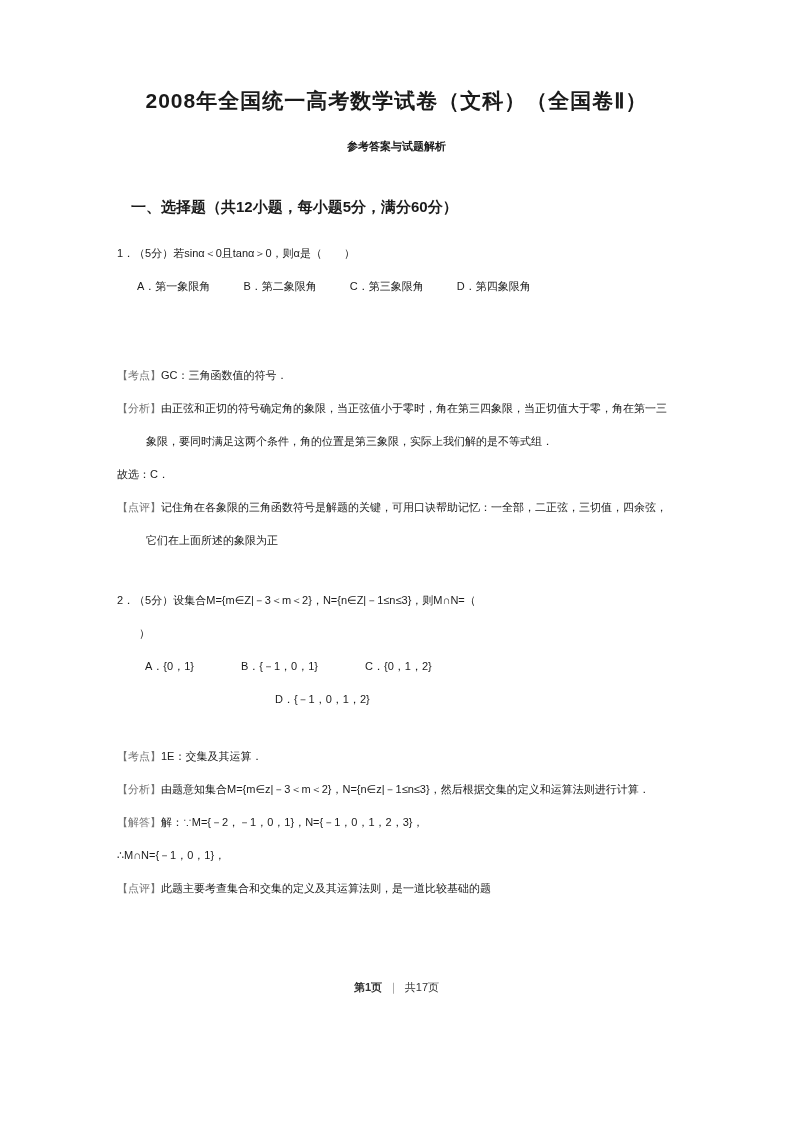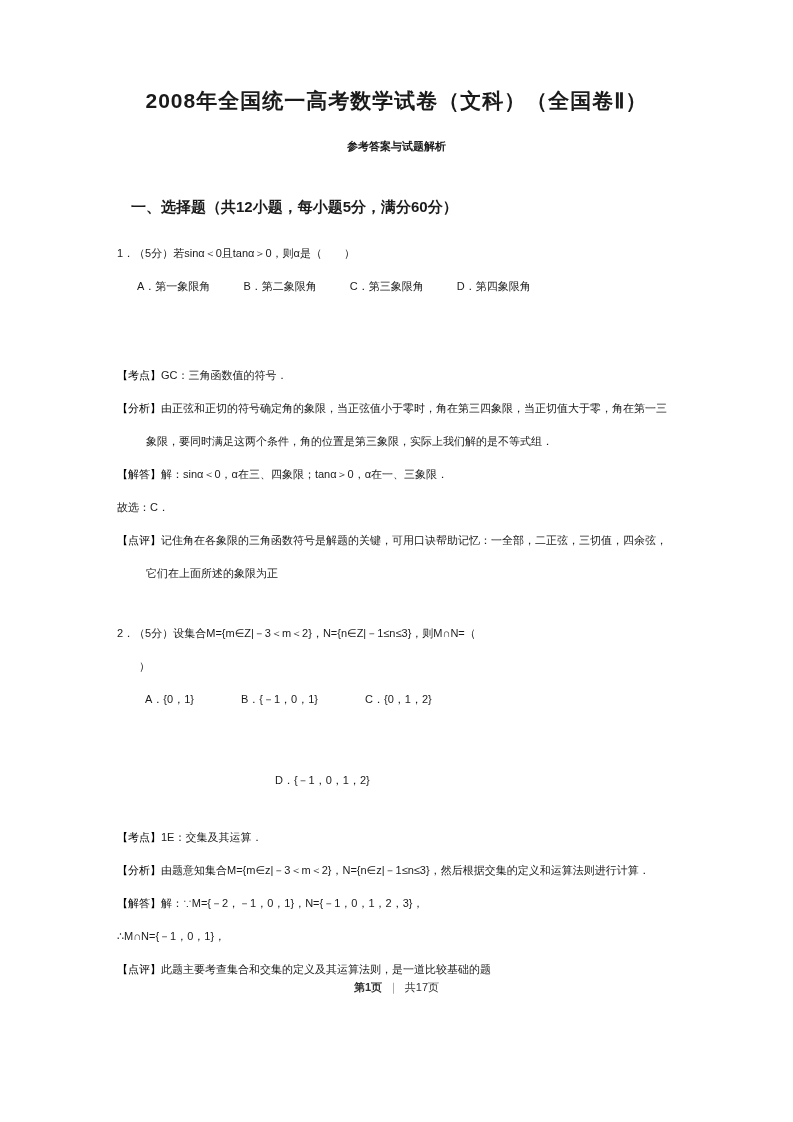--- a/index.html
+++ b/index.html
@@ -34,26 +34,26 @@
   }
   .line {
     margin:0;
     font-size:11px;
     line-height:33px;
   }
   .hang {
     padding-left:29px;
     text-indent:-29px;
   }
-  .label { color:#000000; }
+  .label { color:#737373; }
   .options { margin-left:20px; }
   .options .opt { margin-right:30px; }
   .options2 { margin-left:28px; }
   .options2 .opt { margin-right:44px; }
-  .opt-row2 { margin-left:158px;margin-top:48px; }
+  .opt-row2 { margin-left:158px; }
   .gap-lg { margin-top:56px; }
   .gap-md { margin-top:27px; }
   .gap-sm { margin-top:24px; }
   .stem-cont { margin-left:22px; }
   .footer {
     position:absolute;
     top:980px;
     left:0;
     right:0;
     text-align:center;
@@ -81,23 +81,20 @@
       <span class="opt">C．第三象限角</span>
       <span class="opt">D．第四象限角</span>
     </p>
 
     <p class="line hang gap-lg">
       <span class="label">【考点】</span><span>GC：三角函数值的符号．</span>
     </p>
     <p class="line hang">
       <span class="label">【分析】</span><span>由正弦和正切的符号确定角的象限，当正弦值小于零时，角在第三四象限，当正切值大于零，角在第一三象限，要同时满足这两个条件，角的位置是第三象限，实际上我们解的是不等式组．</span>
     </p>
-    <p class="line hang">
-      <span class="label">【解答】</span><span>解：sinα＜0，α在三、四象限；tanα＞0，α在一、三象限．</span>
-    </p>
     <p class="line">故选：C．</p>
     <p class="line hang">
       <span class="label">【点评】</span><span>记住角在各象限的三角函数符号是解题的关键，可用口诀帮助记忆：一全部，二正弦，三切值，四余弦，它们在上面所述的象限为正</span>
     </p>
   </div>
 
   <div>
     <p class="line gap-md">2．（5分）设集合M={m∈Z|－3＜m＜2}，N={n∈Z|－1≤n≤3}，则M∩N=（</p>
     <p class="line stem-cont">）</p>
     <p class="line options2">

